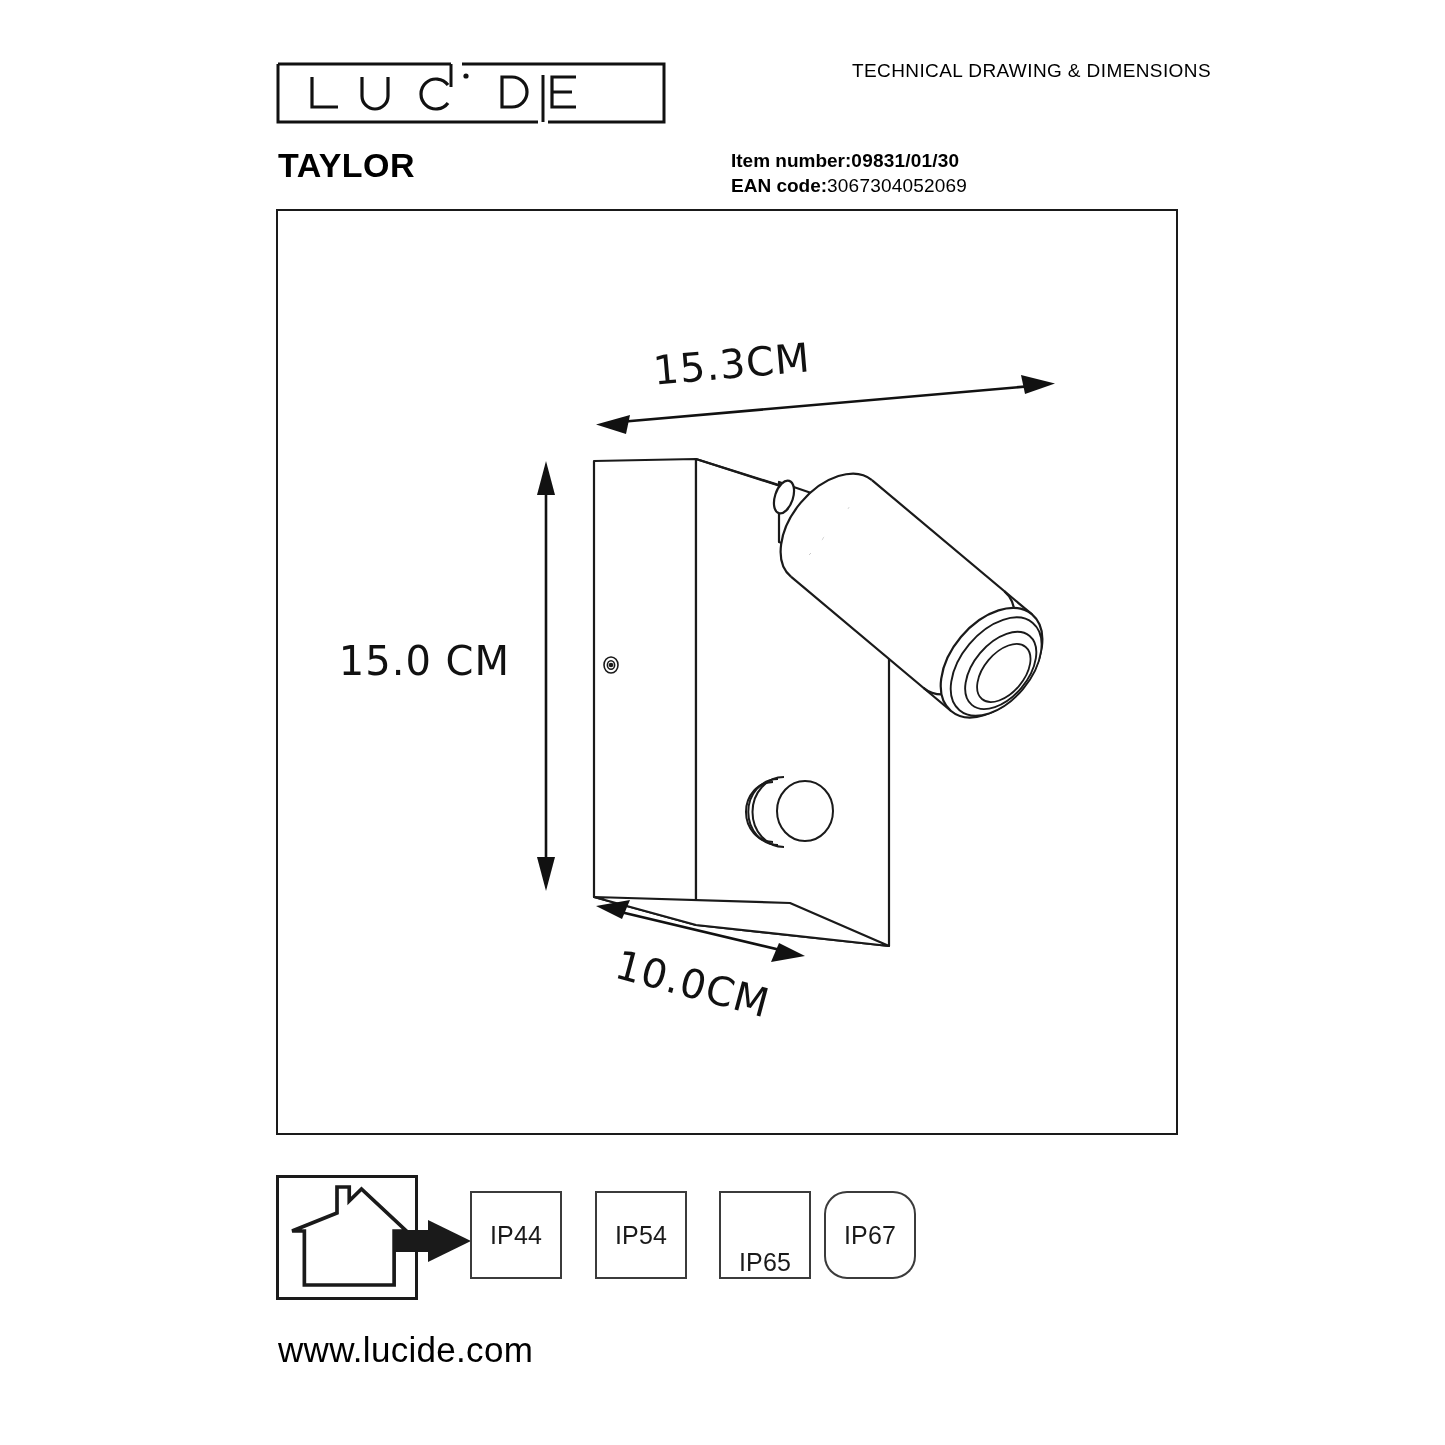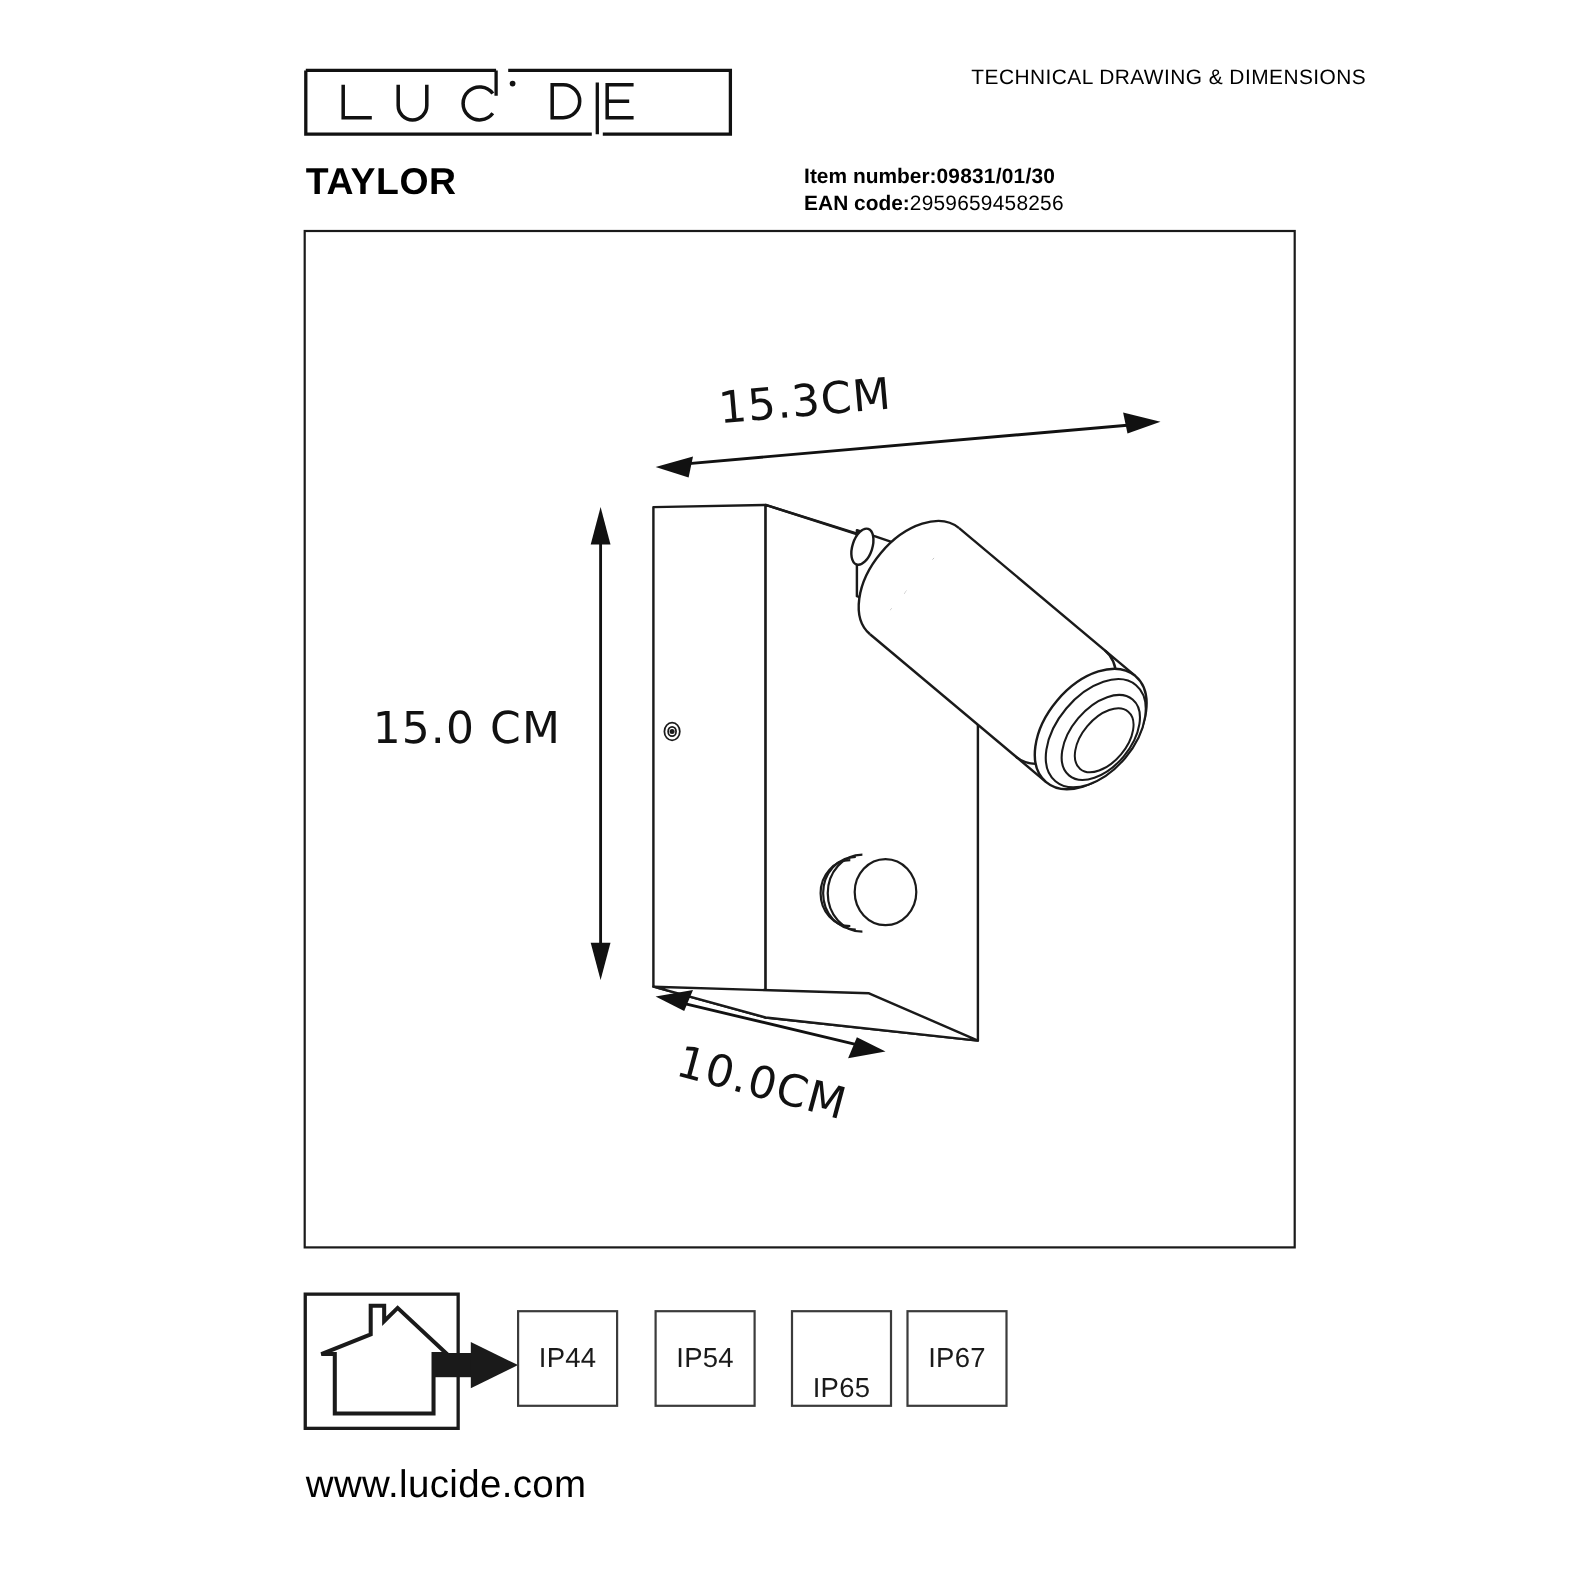--- a/index.html
+++ b/index.html
@@ -25,21 +25,20 @@
     height: 76px;
   }
   #header-subtitle {
     position: absolute;
     left: 852px;
     top: 60px;
     font-size: 19px;
     letter-spacing: 0.4px;
     white-space: nowrap;
     font-family: "Liberation Sans", sans-serif;
-    margin-left: 31px;
   }
   #product-name {
     position: absolute;
     left: 278px;
     top: 146px;
     font-size: 34px;
     font-weight: bold;
     letter-spacing: 0.5px;
     white-space: nowrap;
   }
@@ -112,21 +111,21 @@
     display: flex;
     align-items: center;
     justify-content: center;
     font-size: 25px;
     letter-spacing: 0.2px;
     color: #1a1a1a;
   }
   #ip-box-0 { left: 194px; }
   #ip-box-1 { left: 319px; }
   #ip-box-2 { left: 443px; align-items: flex-end; }
-  #ip-box-3 { left: 548px; }
+  #ip-box-3 { left: 548px; border-radius: 23px; }
   #ip-note {
     position: absolute;
     left: 690px;
     top: 10px;
     width: 215px;
     font-size: 18.5px;
     line-height: 25px;
     color: #111;
   }
 
@@ -195,21 +194,21 @@
 
 <div id="header-subtitle">TECHNICAL DRAWING &amp; DIMENSIONS</div>
 
 <div id="product-name">TAYLOR</div>
 
 <div id="item-block">
   <div>
     <span class="lbl">Item number:</span><span class="val-bold">09831/01/30</span>
   </div>
   <div>
-    <span class="lbl">EAN code:</span><span class="val">2959659458256</span>
+    <span class="lbl">EAN code:</span><span class="val">3067304052069</span>
   </div>
 </div>
 
 <div id="drawing-frame">
   <svg id="drawing-svg" viewBox="0 0 902 926" xmlns="http://www.w3.org/2000/svg">
 
     <g stroke="#111111" stroke-width="2.6" fill="#111111">
       <line x1="330" y1="212" x2="765" y2="174"></line>
 
       <polygon points="318,213.5 352,204 348,223" stroke="none"></polygon>

